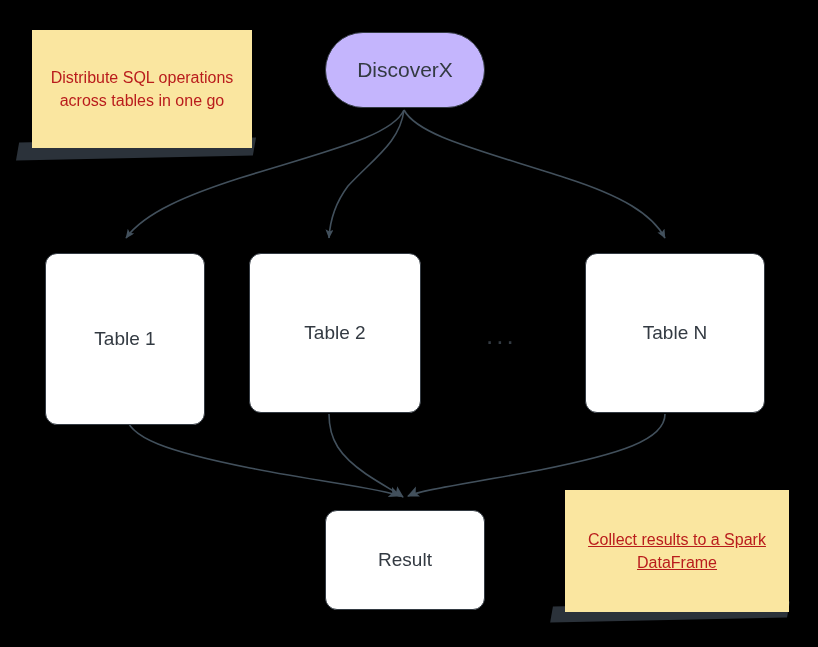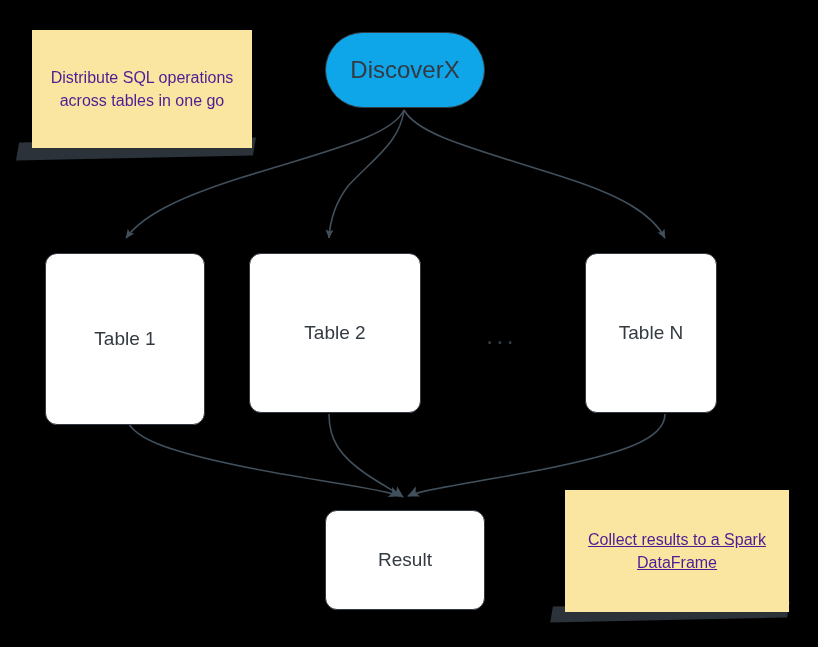--- a/index.html
+++ b/index.html
@@ -33,36 +33,36 @@
     z-index: 3;
   }
   .table-node {
     background: #ffffff;
     border: 1px solid #333a42;
     border-radius: 12px;
     font-size: 19px;
     line-height: 1.25;
   }
   .start-node {
-    background: #0ea5e9;
+    background: #c4b5fd;
     border: 1px solid #333a42;
     border-radius: 38px;
-    font-size: 24px;
+    font-size: 21px;
   }
   .result-node {
     background: #ffffff;
     border: 1px solid #333a42;
     border-radius: 12px;
     font-size: 19px;
   }
   .note {
     position: absolute;
     box-sizing: border-box;
     background: #fae6a0;
-    color: #4c1d95;
+    color: #b91c1c;
     font-size: 16px;
     line-height: 1.45;
     display: flex;
     align-items: center;
     justify-content: center;
     text-align: center;
     padding: 6px 12px;
     z-index: 4;
   }
   .note-shadow {
@@ -105,21 +105,21 @@
   </svg>
 
   <div class="note-shadow" style="left:18px; top:140px; width:236px; height:18px;
               transform: skewX(-11deg) rotate(-1.2deg);"></div>
   <div class="note" style="left:32px; top:30px; width:220px; height:118px;">Distribute SQL operations across tables in one go</div>
 
   <div class="node start-node" style="left:325px; top:32px; width:160px; height:76px;">DiscoverX</div>
 
   <div class="node table-node" style="left:45px; top:253px; width:160px; height:172px;">Table 1</div>
   <div class="node table-node" style="left:249px; top:253px; width:172px; height:160px;">Table 2</div>
-  <div class="node table-node" style="left:585px; top:253px; width:132px; height:160px;">Table N</div>
+  <div class="node table-node" style="left:585px; top:253px; width:180px; height:160px;">Table N</div>
 
   <div class="ellipsis" style="left:486px; top:322px;">...</div>
 
   <div class="node result-node" style="left:325px; top:510px; width:160px; height:100px;">Result</div>
 
   <div class="note-shadow" style="left:552px; top:604px; width:236px; height:16px;
               transform: skewX(-11deg) rotate(-1.2deg);"></div>
   <div class="note" style="left:565px; top:490px; width:224px; height:122px;text-decoration:underline;">Collect results to a Spark DataFrame</div>
 
 </div>

